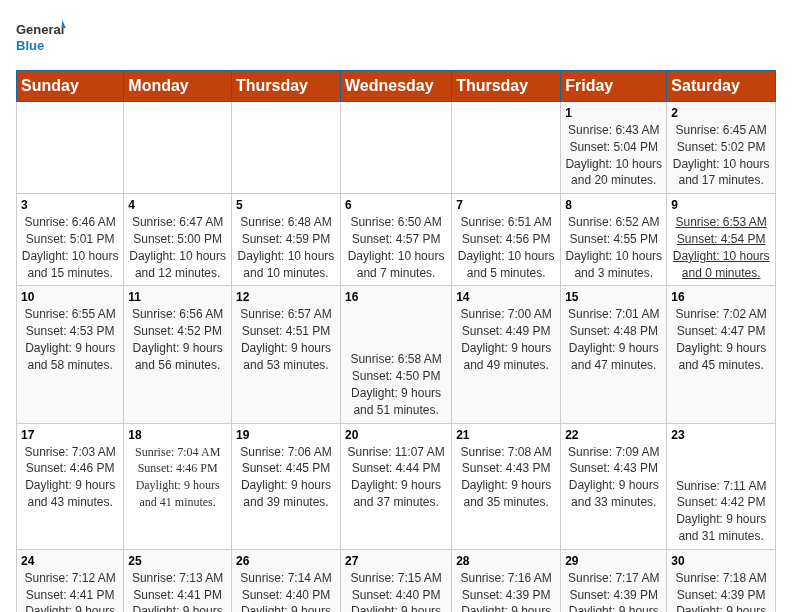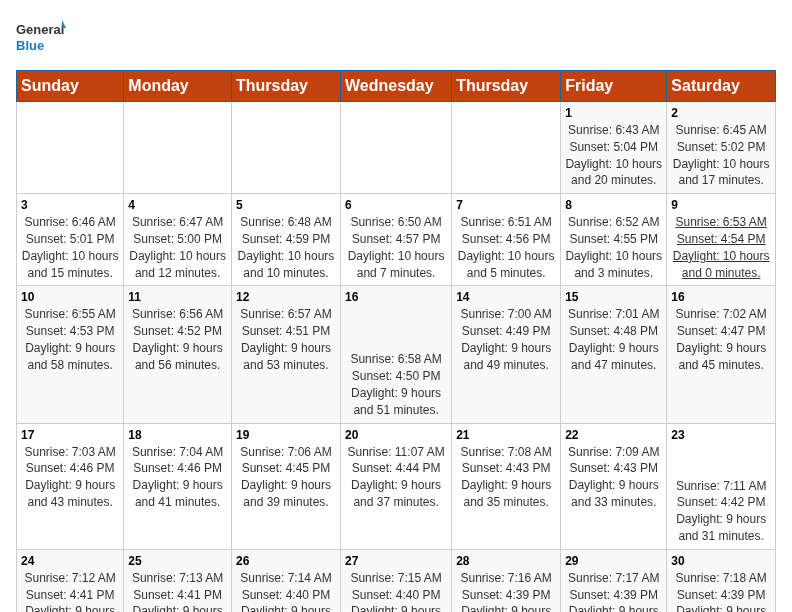--- a/index.html
+++ b/index.html
@@ -230,21 +230,21 @@
       <tr>
         <td>
           <span class="day-number">17</span>
           <div class="day-info" style="white-space: pre-line;">Sunrise: 7:03 AM
 Sunset: 4:46 PM
 Daylight: 9 hours
 and 43 minutes.</div>
         </td>
         <td>
           <span class="day-number">18</span>
-          <div class="day-info" style="white-space: pre-line;">Sunrise: 7:04 AM
+          <div class="day-info" style="white-space: pre-line; font-family: Liberation Serif, serif;">Sunrise: 7:04 AM
 Sunset: 4:46 PM
 Daylight: 9 hours
 and 41 minutes.</div>
         </td>
         <td>
           <span class="day-number">19</span>
           <div class="day-info" style="white-space: pre-line;">Sunrise: 7:06 AM
 Sunset: 4:45 PM
 Daylight: 9 hours
 and 39 minutes.</div>

